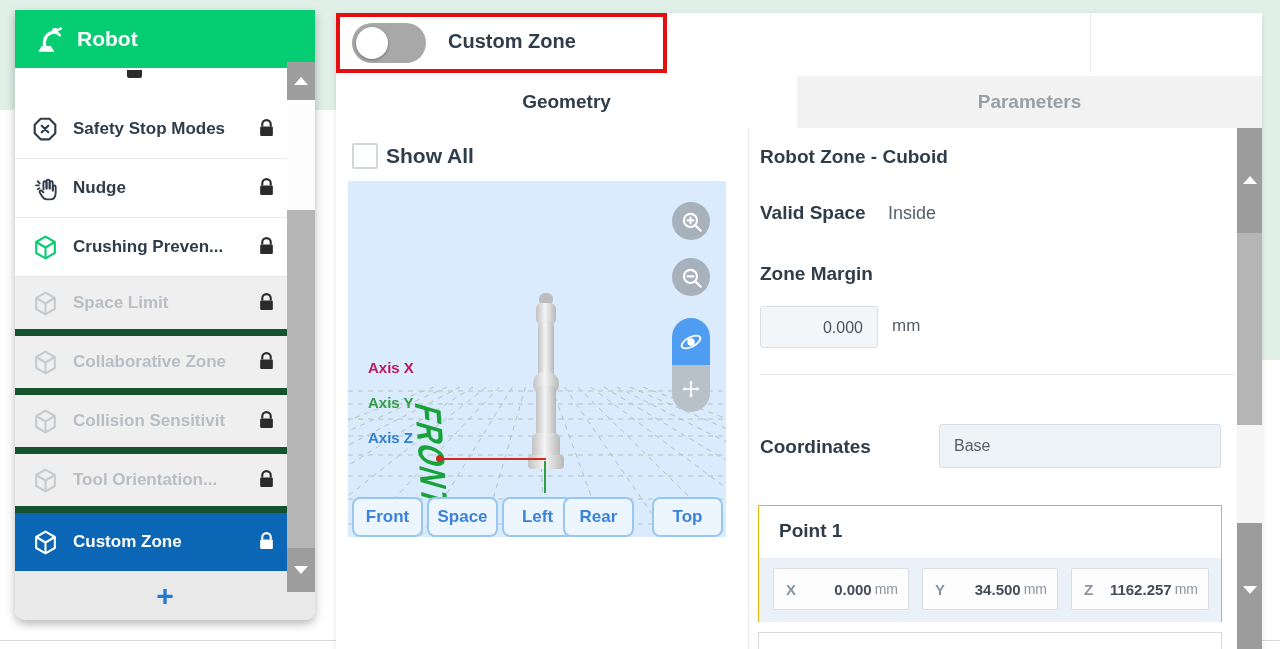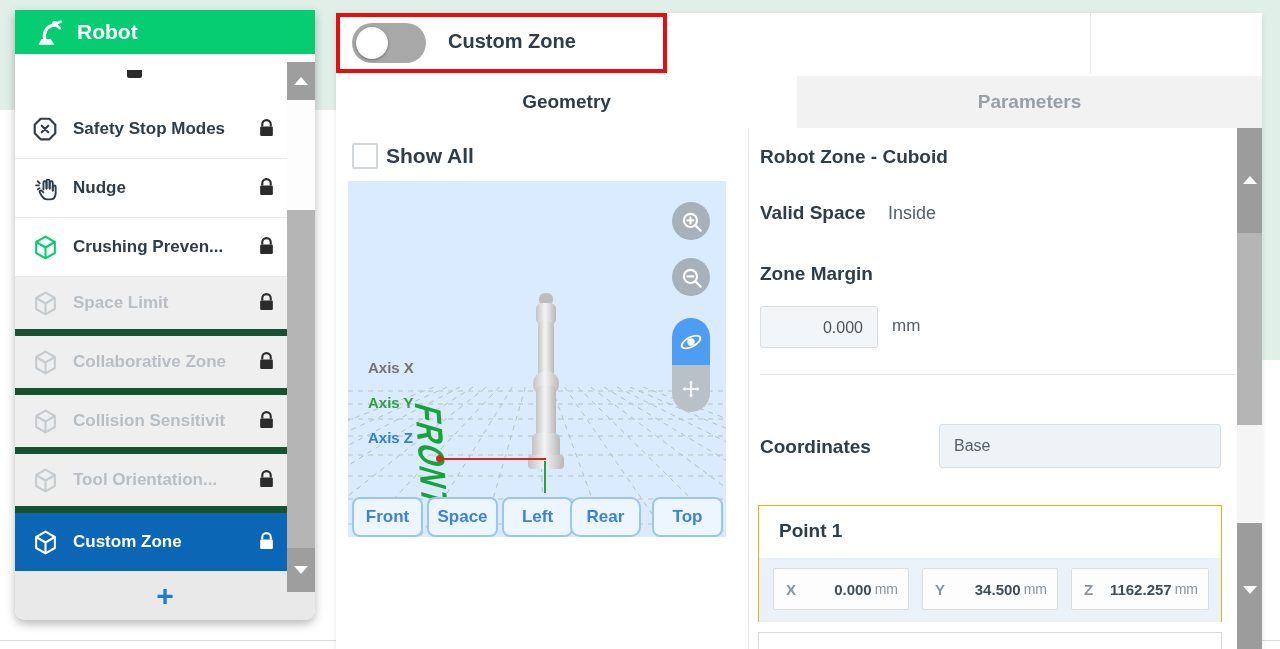--- a/index.html
+++ b/index.html
@@ -7,21 +7,21 @@
          font-family:"Liberation Sans",sans-serif;color:#2e3d49;}
   .abs{position:absolute;}
   
   .bg-mint-top{left:0;top:0;width:1280px;height:110px;background:#e1efe9;}
   .bg-mint-right{left:1262px;top:0;width:18px;height:360px;background:#e1efe9;}
   .bottom-line{left:0;top:640px;width:1280px;border-top:1px solid #d9d9d9;}
 
   
   .sidebar{left:15px;top:10px;width:300px;height:610px;background:#fff;z-index:2;
            border-radius:0 0 10px 10px;box-shadow:0 4px 10px rgba(0,0,0,.28);}
-  .sb-header{position:absolute;left:0;top:0;width:100%;height:44px;background:#06cd72;
+  .sb-header{position:absolute;left:0;top:0;width:100%;height:58px;background:#06cd72;
              display:flex;align-items:center;gap:12px;padding-left:16px;box-sizing:border-box;}
   .sb-title{color:#fff;font-size:21px;font-weight:700;}
   .sb-partial{position:absolute;left:0;top:60px;width:272px;height:30px;background:#fff;
               border-bottom:1px solid #e9e9e9;overflow:hidden;}
   .sb-partial .frag{position:absolute;left:112px;top:-3px;width:15px;height:11px;background:#2b2b2b;border-radius:0 0 2px 2px;}
   .si{position:absolute;left:0;width:272px;height:59px;background:#fff;border-bottom:1px solid #e9e9e9;
       display:flex;align-items:center;padding-left:16px;box-sizing:border-box;gap:14px;cursor:pointer;}
   .si-label{font-size:17px;font-weight:700;white-space:nowrap;}
   .si-ic{width:28px;height:28px;display:flex;align-items:center;justify-content:center;color:#2e3d49;flex:0 0 28px;}
   .si .lock{position:absolute;right:12px;top:50%;transform:translateY(-50%);color:#2b2b2b;}
@@ -329,21 +329,21 @@
           <line x1="203.52631578947367" y1="0" x2="258" y2="150" stroke="#b7c2bd" stroke-width="1" stroke-dasharray="5 5"></line>
           <line x1="216.57894736842104" y1="0" x2="320" y2="150" stroke="#b7c2bd" stroke-width="1" stroke-dasharray="5 5"></line>
           <line x1="229.6315789473684" y1="0" x2="382" y2="150" stroke="#b7c2bd" stroke-width="1" stroke-dasharray="5 5"></line>
           <line x1="242.68421052631578" y1="0" x2="444" y2="150" stroke="#b7c2bd" stroke-width="1" stroke-dasharray="5 5"></line>
           <line x1="255.73684210526315" y1="0" x2="506" y2="150" stroke="#b7c2bd" stroke-width="1" stroke-dasharray="5 5"></line>
           <line x1="268.7894736842105" y1="0" x2="568" y2="150" stroke="#b7c2bd" stroke-width="1" stroke-dasharray="5 5"></line>
           <line x1="281.8421052631579" y1="0" x2="630" y2="150" stroke="#b7c2bd" stroke-width="1" stroke-dasharray="5 5"></line>
           <line x1="294.89473684210526" y1="0" x2="692" y2="150" stroke="#b7c2bd" stroke-width="1" stroke-dasharray="5 5"></line>
         </svg>
 
-      <div class="vp-abs axis-lbl" style="left:20px;top:178px;color:#737373">Axis X</div>
+      <div class="vp-abs axis-lbl" style="left:20px;top:178px;color:#be185d">Axis X</div>
       <div class="vp-abs axis-lbl" style="left:20px;top:213px;color:#2f9e44">Axis Y</div>
       <div class="vp-abs axis-lbl" style="left:20px;top:248px;color:#2f80d8">Axis Z</div>
 
       <div class="vp-abs front-label">FRONT</div>
 
       <div class="robot-part" style="left:191px;top:112px;width:14px;height:13px;background:#bdbdbd;"></div>
       <div class="robot-part" style="left:188px;top:122px;width:20px;height:22px;"></div>
       <div class="robot-part" style="left:190px;top:140px;width:16px;height:58px;"></div>
       <div class="robot-part" style="left:185px;top:190px;width:26px;height:26px;border-radius:50%;"></div>
       <div class="robot-part" style="left:188px;top:204px;width:20px;height:54px;"></div>
@@ -371,21 +371,21 @@
       </div>
       <div class="vp-abs pill-btn pill-pan" style="left:324px;top:184px;">
         <svg width="24" height="24" viewBox="0 0 24 24">
             <use href="#ic-pan"></use>
           </svg>
       </div>
 
       <div class="vp-abs vb" style="left:4px;">Front</div>
       <div class="vp-abs vb" style="left:79px;">Space</div>
       <div class="vp-abs vb" style="left:154px;">Left</div>
-      <div class="vp-abs vb" style="left:222px;border-radius:10px;">Rear</div>
+      <div class="vp-abs vb" style="left:215px;">Rear</div>
       <div class="vp-abs vb" style="left:304px;">Top</div>
     </div>
 
     <div class="m-abs h-bold" style="left:424px;top:133px;">Robot Zone - Cuboid</div>
 
     <div class="m-abs h-bold" style="left:424px;top:189px;">Valid Space</div>
     <div class="m-abs rp-value" style="left:552px;top:190px;text-align:right;">Inside</div>
 
     <div class="m-abs h-bold" style="left:424px;top:250px;">Zone Margin</div>
     <div class="m-abs rp-input rp-zm-input">0.000</div>

